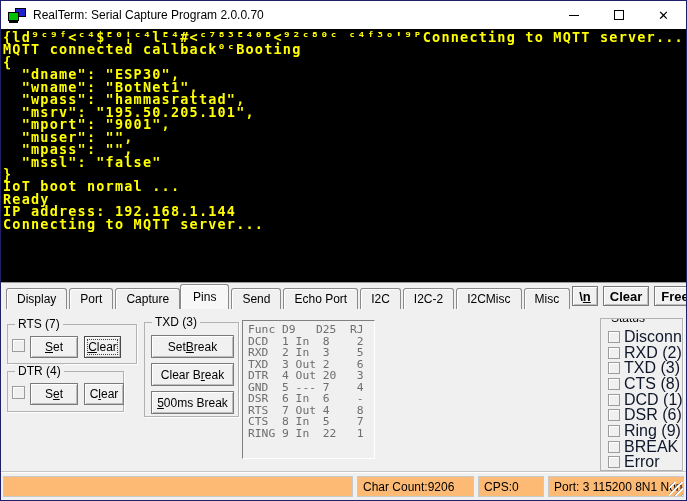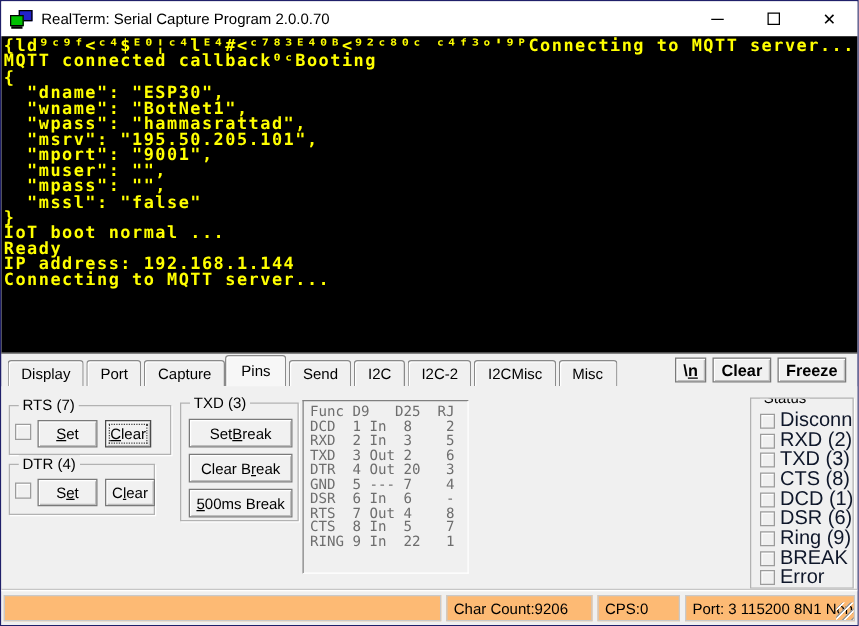--- a/index.html
+++ b/index.html
@@ -154,20 +154,23 @@
       </div>
 
       <div class="tab active">
         <span>Pins</span>
       </div>
 
       <div class="tab">
         <span>Send</span>
       </div>
 
+      <div class="tab">
+        <span>Echo Port</span>
+      </div>
 
       <div class="tab">
         <span>I2C</span>
       </div>
 
       <div class="tab">
         <span>I2C-2</span>
       </div>
 
       <div class="tab">

